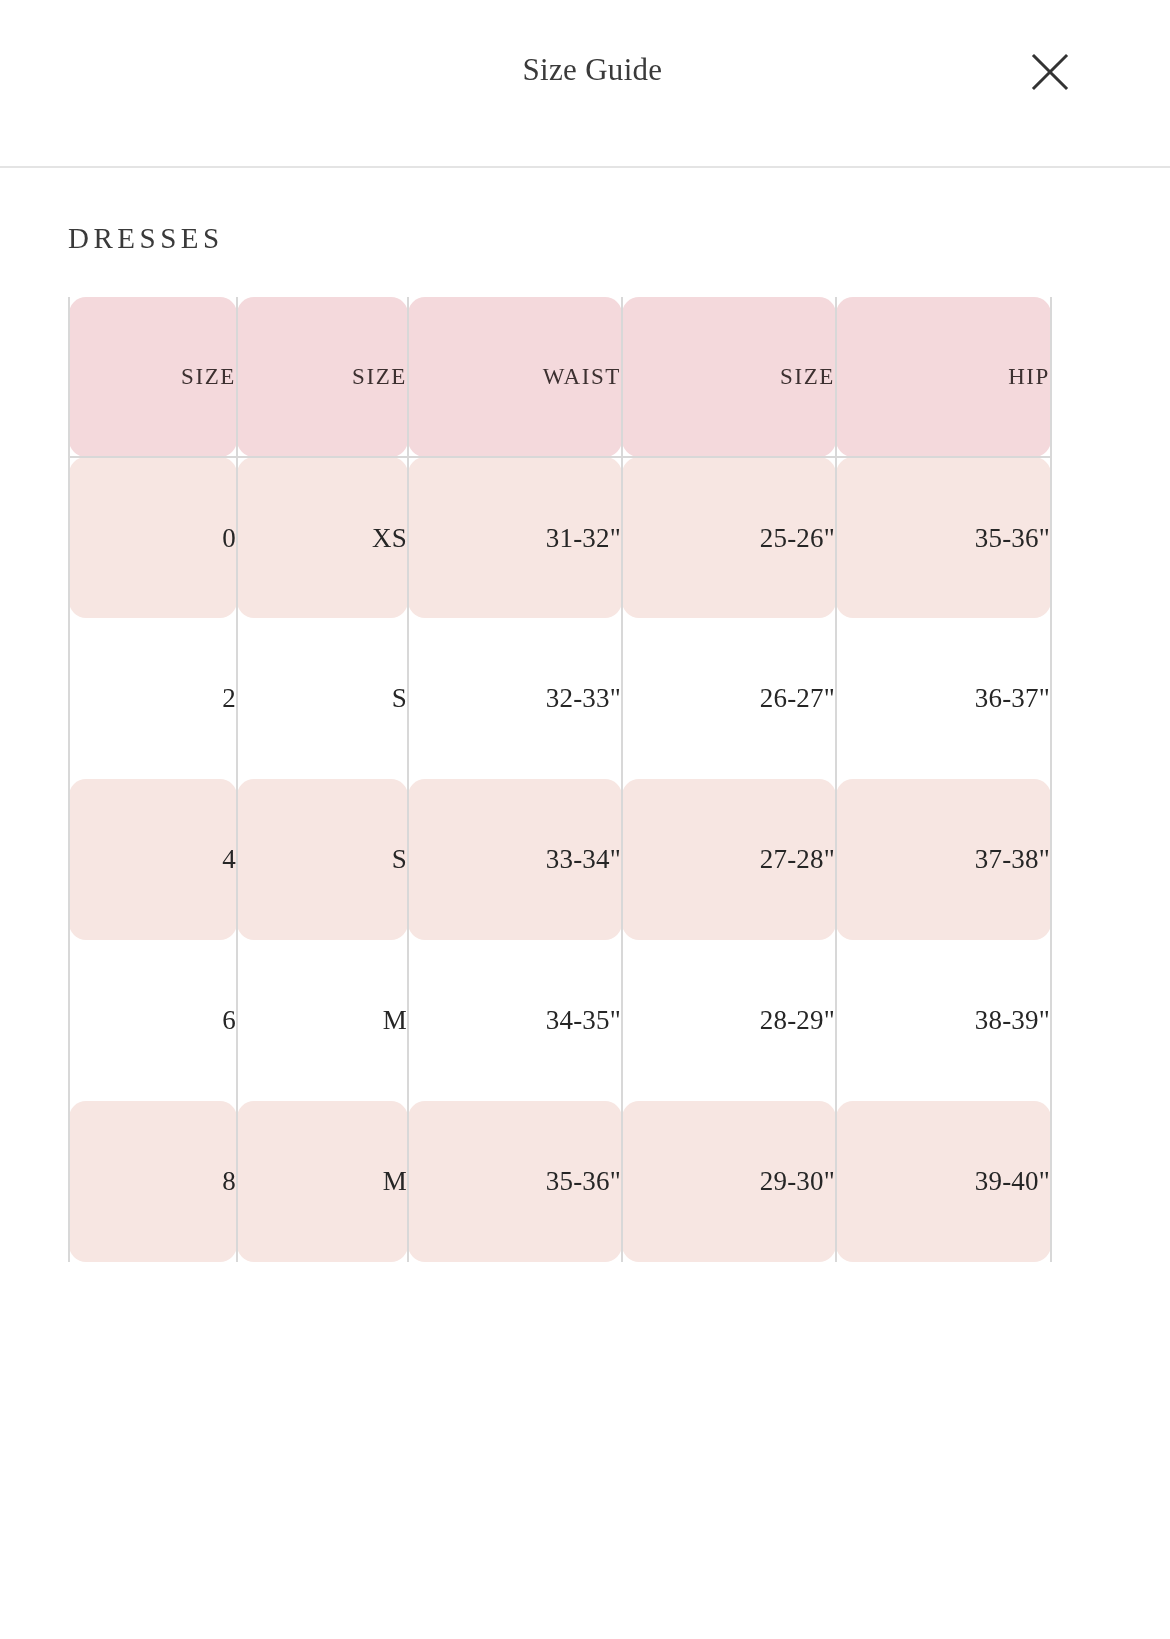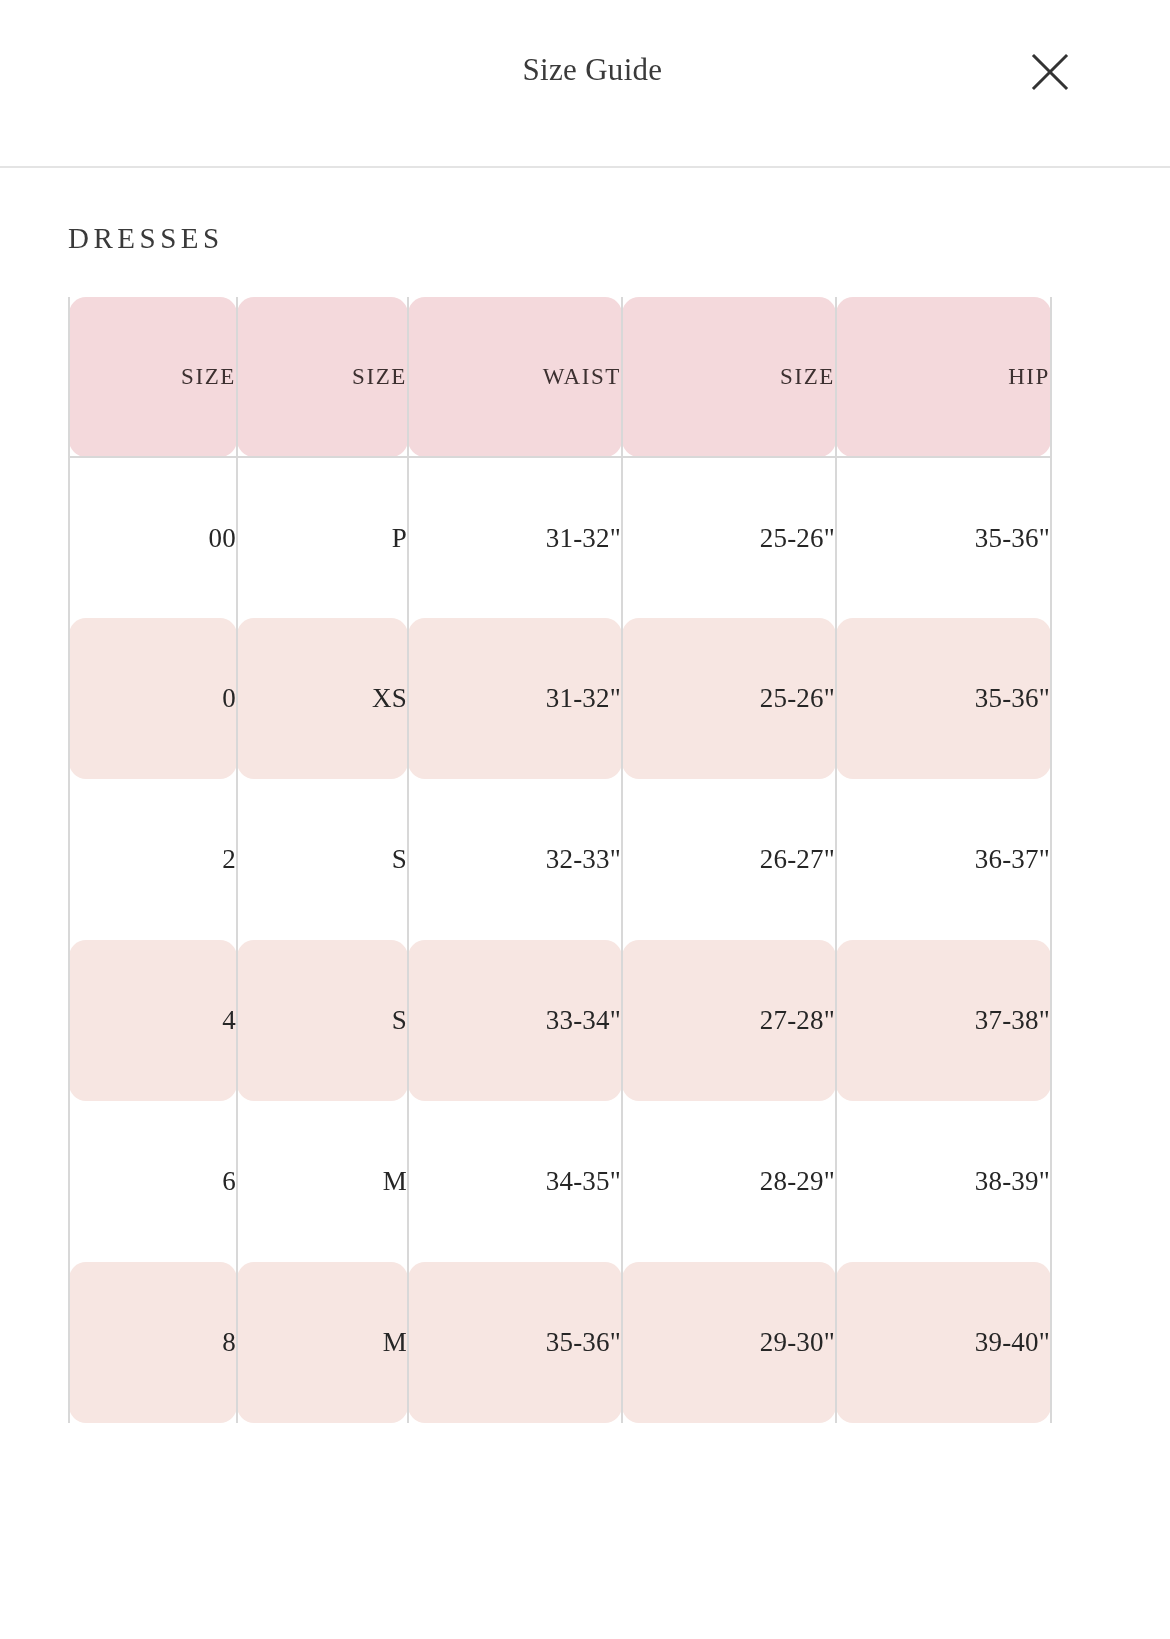--- a/index.html
+++ b/index.html
@@ -151,27 +151,20 @@
       <thead>
         <tr>
           <th>SIZE</th>
           <th>SIZE</th>
           <th>WAIST</th>
           <th>SIZE</th>
           <th>HIP</th>
         </tr>
       </thead>
       <tbody>
-        <tr class="row-light">
-          <td>00</td>
-          <td>P</td>
-          <td>31-32"</td>
-          <td>25-26"</td>
-          <td>35-36"</td>
-        </tr>
         <tr class="row-tint">
           <td>0</td>
           <td>XS</td>
           <td>31-32"</td>
           <td>25-26"</td>
           <td>35-36"</td>
         </tr>
         <tr class="row-light">
           <td>2</td>
           <td>S</td>

